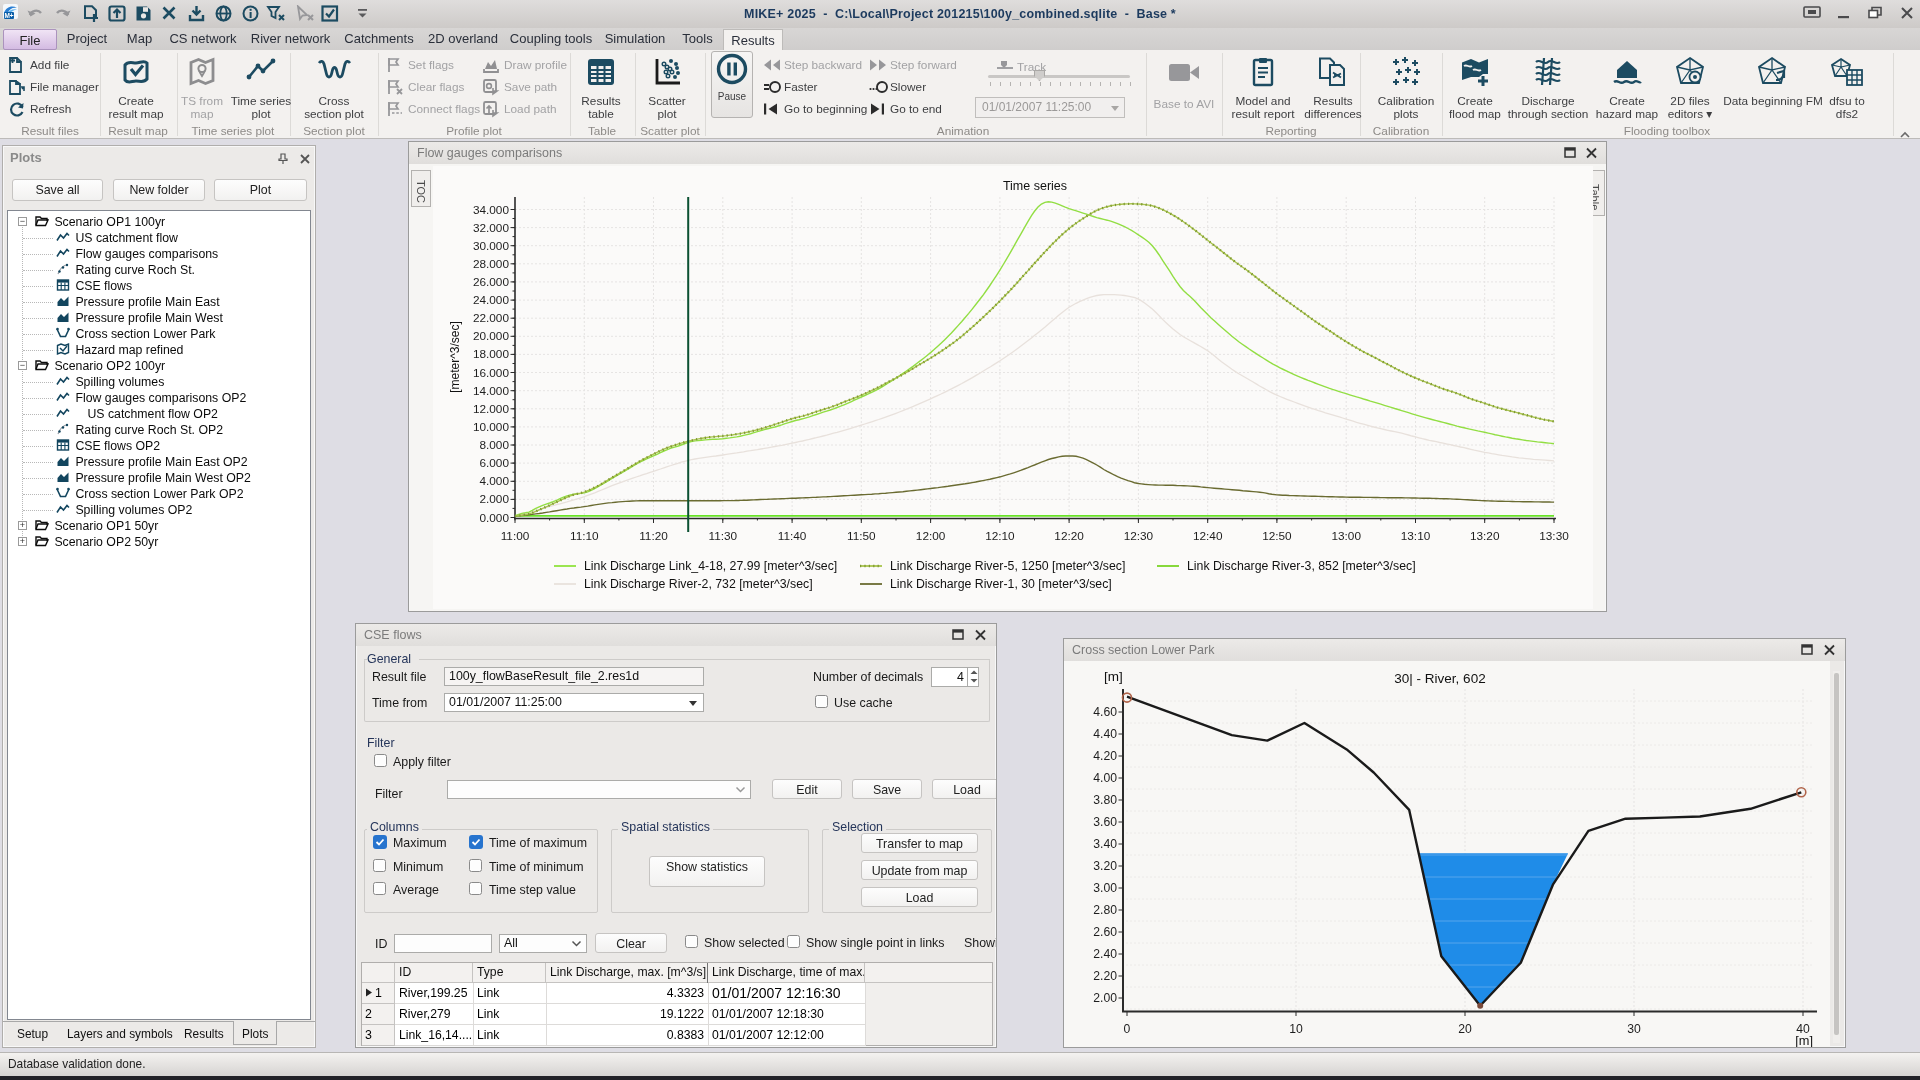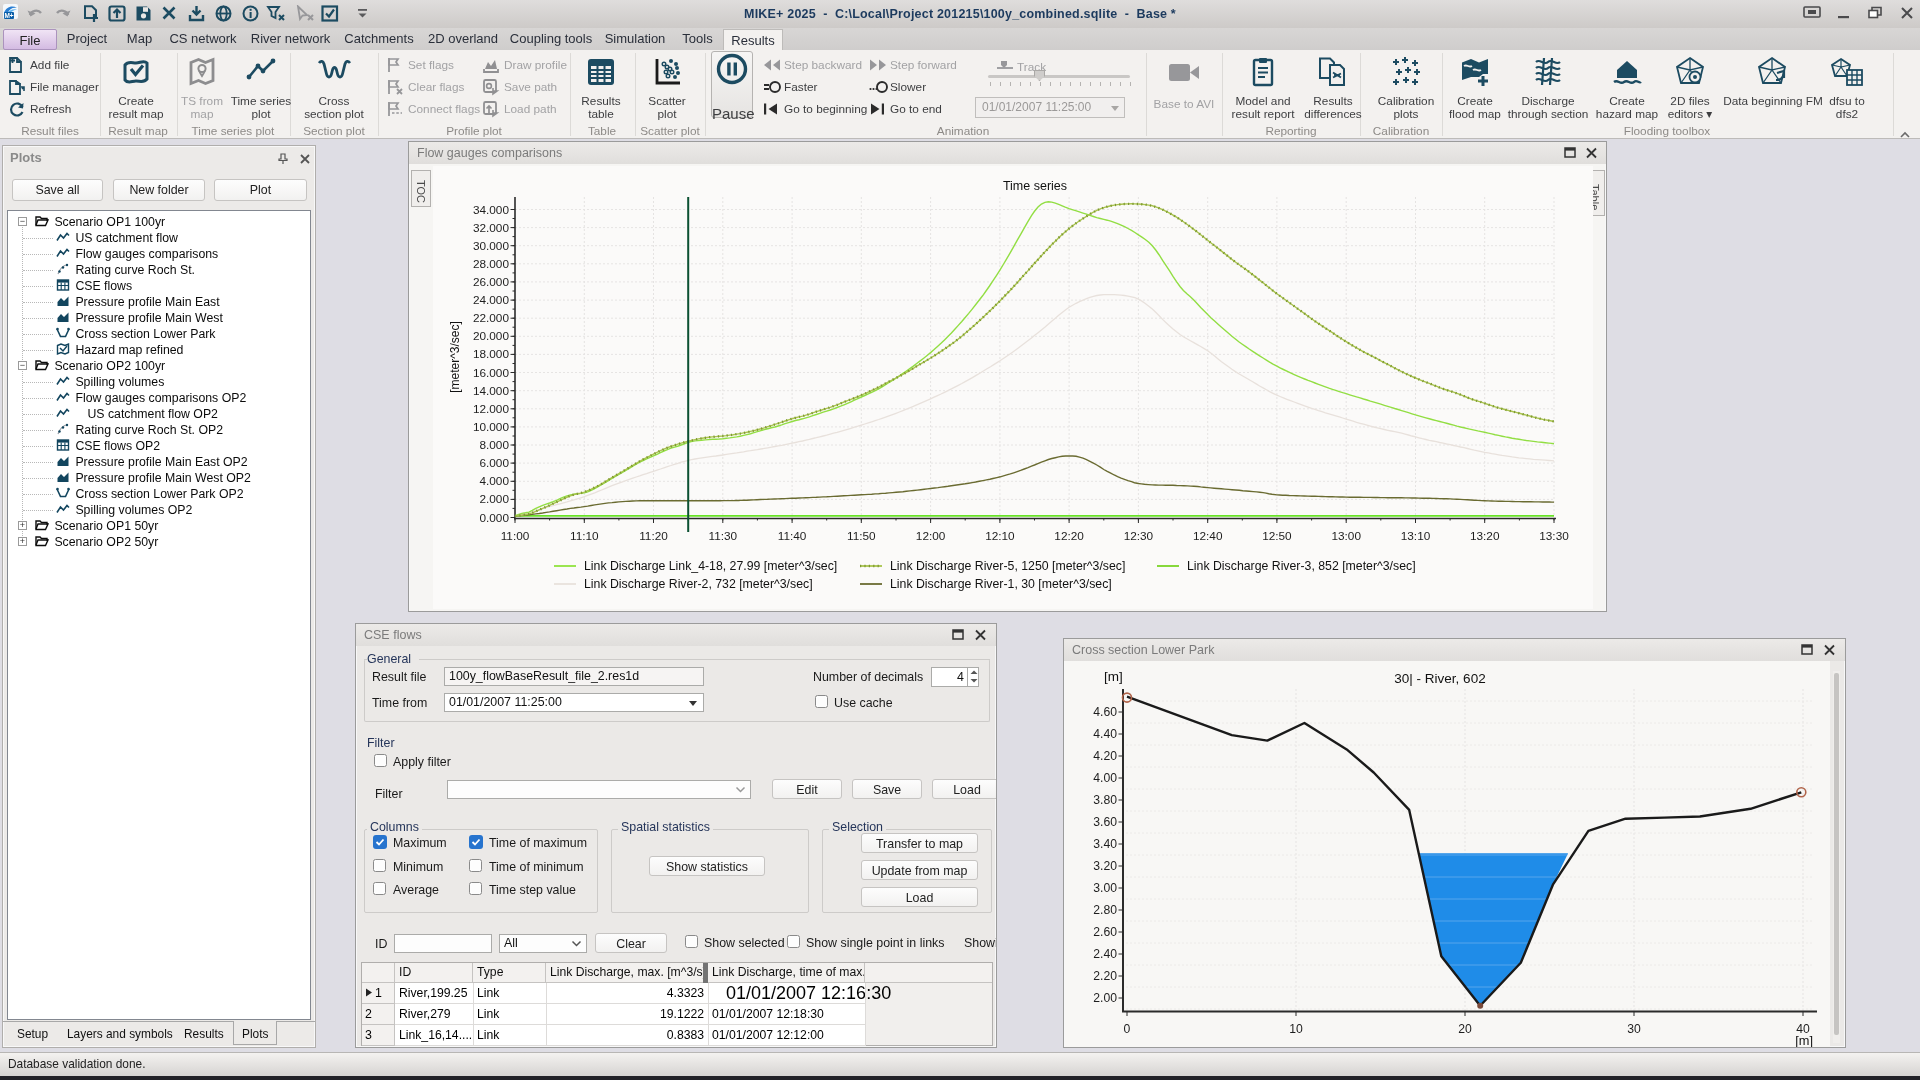--- a/index.html
+++ b/index.html
@@ -309,21 +309,21 @@
           <rect x="2" y="2" width="12" height="12" rx="1.5" fill="none" stroke="#909092" stroke-width="1.8"></rect>
           <path d="M7 13 L7 6 M4.5 8.5 L7 6 L9.5 8.5" fill="none" stroke="#909092" stroke-width="1.7"></path>
           <path d="M11 10 L11 16 L15 13 L11 13" fill="none" stroke="#909092" stroke-width="1.6"></path>
         </svg></span>
       <span class="tx txg">Load path</span>
     </div>
 <div id="pausebtn"><svg width="34" height="34" viewBox="0 0 34 34">
         <circle cx="17" cy="17" r="13.5" fill="none" stroke="#1c4b61" stroke-width="3.4"></circle>
         <rect x="12.2" y="10.5" width="3.4" height="13" fill="#1c4b61"></rect>
         <rect x="18.6" y="10.5" width="3.4" height="13" fill="#1c4b61"></rect>
-      </svg><div style="font-size:15px;color:#3d3e40;margin-top:15px">Pause</div></div>
+      </svg><div style="font-size:10px;color:#3d3e40;margin-top:1px">Pause</div></div>
 <div class="sbtn" style="left:762px;top:5px">
       <span class="ic" style="top:3px"><svg width="20" height="14" viewBox="0 0 20 14">
           <path d="M9 1.5 L2 7 L9 12.5 Z M18 1.5 L11 7 L18 12.5 Z" fill="#97979a"></path>
         </svg></span>
       <span class="tx txg">Step backward</span>
     </div>
 <div class="sbtn" style="left:762px;top:27px">
       <span class="ic" style="top:3px"><svg width="20" height="14" viewBox="0 0 20 14">
           <path d="M2 5 L7 5 M2 9 L7 9" stroke="#2b2b2b" stroke-width="1.8"></path>
           <circle cx="13" cy="7" r="5" fill="none" stroke="#2b2b2b" stroke-width="1.9"></circle>
@@ -872,21 +872,21 @@
 <div class="cbc" style="left:113px;top:211px"><svg width="14" height="14">
         <path d="M3.5 7 L6 9.5 L10.5 4.5" fill="none" stroke="#fff" stroke-width="1.8"></path>
       </svg></div>
 <div class="flabel" style="left:133px;top:212px">Time of maximum</div>
 <div class="cb" style="left:113px;top:235px"></div>
 <div class="flabel" style="left:133px;top:236px">Time of minimum</div>
 <div class="cb" style="left:113px;top:258px"></div>
 <div class="flabel" style="left:133px;top:259px">Time step value</div>
 <div class="gbox" style="left:255px;top:205px;width:198px;height:84px"></div>
 <div class="ftitle" style="left:262px;top:196px;background:#ebe9e7;padding:0 3px">Spatial statistics</div>
-<div class="panel-btn" style="left:293px;top:232px;width:116px;height:20px">Show statistics</div>
+<div class="panel-btn" style="left:293px;top:232px;width:116px;height:31px">Show statistics</div>
 <div class="gbox" style="left:466px;top:205px;width:170px;height:84px"></div>
 <div class="ftitle" style="left:473px;top:196px;background:#ebe9e7;padding:0 3px">Selection</div>
 <div class="panel-btn" style="left:505px;top:209px;width:117px;height:20px">Transfer to map</div>
 <div class="panel-btn" style="left:505px;top:236px;width:117px;height:20px">Update from map</div>
 <div class="panel-btn" style="left:505px;top:263px;width:117px;height:20px">Load</div>
 <div class="flabel" style="left:19px;top:313px">ID</div>
 <div class="tbox" style="left:38px;top:310px;width:98px;height:19px;background:#fdfdfd"></div>
 <div class="tbox" style="left:143px;top:310px;width:88px;height:19px;background:#fdfdfd;line-height:17px">All<svg style="position:absolute;right:4px;top:5px" width="11" height="8">
         <path d="M1.5 1.5 L5.5 5.5 L9.5 1.5" fill="none" stroke="#555" stroke-width="1.5"></path>
       </svg></div>
@@ -894,30 +894,30 @@
 <div class="cb" style="left:329px;top:311px"></div>
 <div class="flabel" style="left:348px;top:312px">Show selected</div>
 <div class="cb" style="left:431px;top:311px"></div>
 <div class="flabel" style="left:450px;top:312px">Show single point in links</div>
 <div class="flabel" style="left:608px;top:312px">Showing</div>
 <div style="position:absolute;left:5px;top:338px;width:632px;height:84px;background:#f1efed;border:1px solid #b0aeac">
 <div style="position:absolute;left:0;top:0;width:630px;height:20px;background:#f3f1ef;border-bottom:1px solid #c5c3c1"></div>
 <div style="position:absolute;left:0px;top:0;width:33px;height:20px;border-right:1px solid #c5c3c1;font-size:12.2px;color:#111;line-height:19px;padding-left:4px;white-space:nowrap;overflow:hidden"></div>
 <div style="position:absolute;left:33px;top:0;width:78px;height:20px;border-right:1px solid #c5c3c1;font-size:12.2px;color:#111;line-height:19px;padding-left:4px;white-space:nowrap;overflow:hidden">ID</div>
 <div style="position:absolute;left:111px;top:0;width:73px;height:20px;border-right:1px solid #c5c3c1;font-size:12.2px;color:#111;line-height:19px;padding-left:4px;white-space:nowrap;overflow:hidden">Type</div>
-<div style="position:absolute;left:184px;top:0;width:162px;height:20px;border-right:5px solid #737373;font-size:12.2px;color:#111;line-height:19px;padding-left:4px;white-space:nowrap;overflow:hidden">Link Discharge, max. [m^3/s]</div>
+<div style="position:absolute;left:184px;top:0;width:162px;height:20px;border-right:1px solid #737373;font-size:12.2px;color:#111;line-height:19px;padding-left:4px;white-space:nowrap;overflow:hidden">Link Discharge, max. [m^3/s]</div>
 <div style="position:absolute;left:346px;top:0;width:157px;height:20px;border-right:1px solid #c5c3c1;font-size:12.2px;color:#111;line-height:19px;padding-left:4px;white-space:nowrap;overflow:hidden">Link Discharge, time of max.</div>
 <div style="position:absolute;left:0;top:20px;width:503px;height:21px;background:#fff;border-bottom:1px solid #dddbd9"></div>
 <div style="position:absolute;left:0;top:20px;width:33px;height:21px;background:#f3f1ef;border-right:1px solid #c5c3c1;border-bottom:1px solid #c5c3c1;font-size:12.4px;line-height:20px;padding-left:3px"><svg width="8" height="9" style="margin-right:2px">
           <path d="M1 0.5 L7 4.5 L1 8.5 Z" fill="#222"></path>
         </svg>1</div>
 <div style="position:absolute;left:37px;top:20px;width:72px;font-size:12.2px;line-height:21px;white-space:nowrap;overflow:hidden">River,199.25</div>
 <div style="position:absolute;left:115px;top:20px;font-size:12.2px;line-height:21px">Link</div>
 <div style="position:absolute;left:184px;top:20px;width:158px;text-align:right;font-size:12.2px;line-height:21px">4.3323</div>
-<div style="position:absolute;left:364px;top:20px;font-size:18px;line-height:21px">01/01/2007 12:16:30</div>
+<div style="position:absolute;left:350px;top:20px;font-size:14px;line-height:21px">01/01/2007 12:16:30</div>
 <div style="position:absolute;left:111px;top:20px;width:1px;height:21px;background:#dddbd9"></div>
 <div style="position:absolute;left:184px;top:20px;width:1px;height:21px;background:#dddbd9"></div>
 <div style="position:absolute;left:346px;top:20px;width:1px;height:21px;background:#dddbd9"></div>
 <div style="position:absolute;left:503px;top:20px;width:1px;height:21px;background:#dddbd9"></div>
 <div style="position:absolute;left:0;top:41px;width:503px;height:21px;background:#fff;border-bottom:1px solid #dddbd9"></div>
 <div style="position:absolute;left:0;top:41px;width:33px;height:21px;background:#f3f1ef;border-right:1px solid #c5c3c1;border-bottom:1px solid #c5c3c1;font-size:12.4px;line-height:20px;padding-left:3px">2</div>
 <div style="position:absolute;left:37px;top:41px;width:72px;font-size:12.2px;line-height:21px;white-space:nowrap;overflow:hidden">River,279</div>
 <div style="position:absolute;left:115px;top:41px;font-size:12.2px;line-height:21px">Link</div>
 <div style="position:absolute;left:184px;top:41px;width:158px;text-align:right;font-size:12.2px;line-height:21px">19.1222</div>
 <div style="position:absolute;left:350px;top:41px;font-size:12.2px;line-height:21px">01/01/2007 12:18:30</div>

